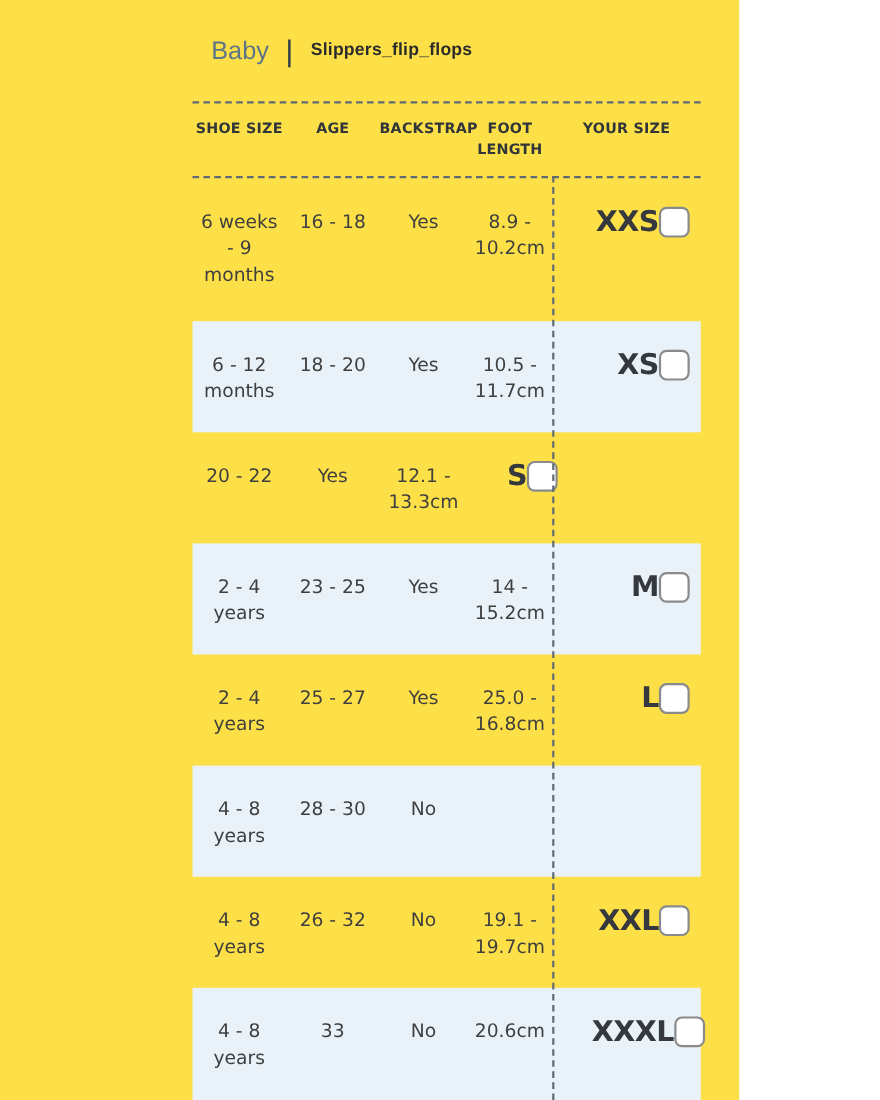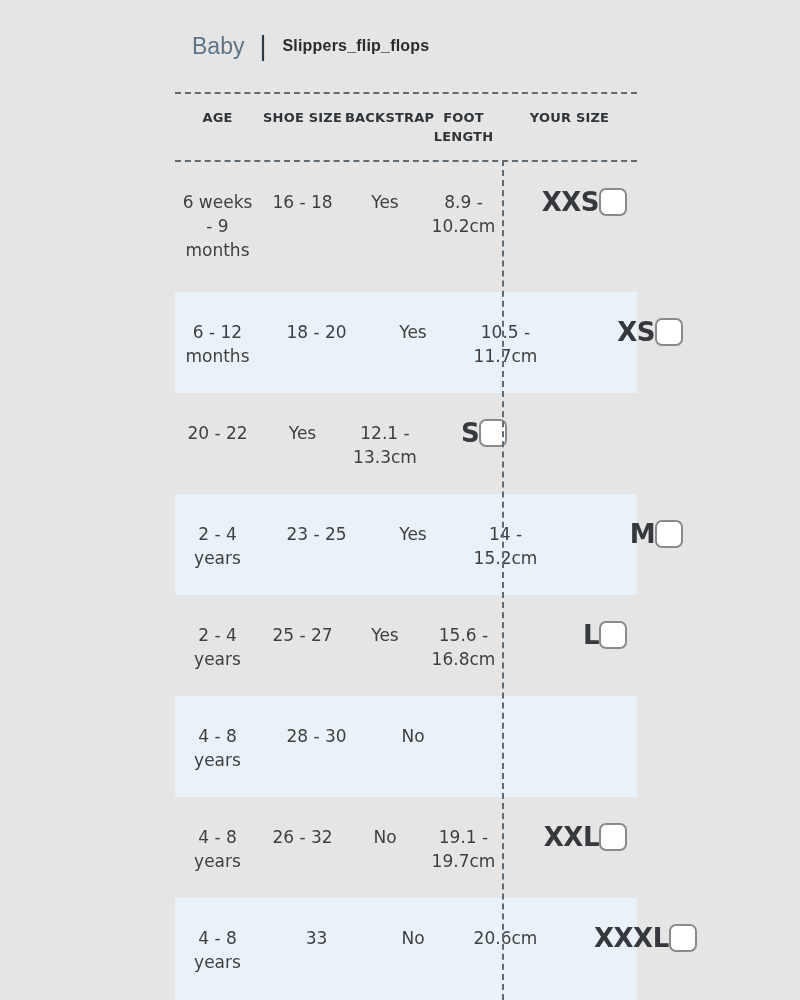--- a/index.html
+++ b/index.html
@@ -1,19 +1,19 @@
 <!DOCTYPE html>
 <html><head>
 <meta charset="utf-8">
 <style>
   * { margin:0; padding:0; box-sizing:border-box; }
   body { background:#ffffff; }
   .page {
-    position:relative; width:800px; height:1000px;
-    background:#e5e5e5; overflow:hidden;
+    position:relative; width:672px; height:1000px;
+    background:#fde047; overflow:hidden;
     font-family:"DejaVu Sans", sans-serif;
   }
   .content { position:absolute; left:175px; top:0; width:462px; }
 
   
   .title-row {
     height:92px; display:flex; align-items:center; padding-left:17px;
     font-family:"Liberation Sans", sans-serif;
   }
   .category { font-size:23px; color:#5e7487; }
@@ -26,21 +26,21 @@
   .grid-cols { display:grid; grid-template-columns:85px 85px 80px 77px 135px; }
   .col-headers { padding:14px 0 12px; min-height:66px; }
   .col-header {
     text-align:center; font-weight:700; font-size:13px; color:#30353a;
     line-height:19px; letter-spacing:0.2px; padding:0 2px;
   }
   .col-header.nowrap { white-space:nowrap; padding:0; }
 
   
   .row { min-height:101px; }
-  .row.alt { background:#e8f2f8;gap:14px; }
+  .row.alt { background:#e8f2f8; }
   .row:first-child { min-height:130px; }
   .row:last-child { min-height:110px; }
   .cell {
     text-align:center; font-size:17px; color:#3f3f3f;
     line-height:24px; padding:28px 5px 0;
   }
   .size-cell {
     display:flex; align-items:flex-start;
     padding:24px 10px 0 36px; text-align:left;
   }
@@ -67,22 +67,22 @@
 
     <div class="title-row">
       <span class="category">Baby</span>
       <span class="pipe">|</span>
       <span class="title">Slippers_flip_flops</span>
     </div>
 
     <div class="hdash"></div>
 
     <div class="grid-cols col-headers">
+      <div class="col-header">SHOE SIZE</div>
       <div class="col-header">AGE</div>
-      <div class="col-header">SHOE SIZE</div>
       <div class="col-header nowrap">BACKSTRAP</div>
       <div class="col-header">FOOT LENGTH</div>
       <div class="col-header">YOUR SIZE</div>
     </div>
 
     <div class="hdash"></div>
 
     <div id="rows">
   <div class="row grid-cols">
     <div class="cell">6 weeks - 9 months</div>
@@ -124,21 +124,21 @@
     <div class="cell size-cell">
       <span class="size-label">M</span>
       <span class="checkbox" role="checkbox" aria-checked="false"></span>
     </div>
   </div>
 
   <div class="row grid-cols">
     <div class="cell">2 - 4 years</div>
     <div class="cell">25 - 27</div>
     <div class="cell">Yes</div>
-    <div class="cell">15.6 - 16.8cm</div>
+    <div class="cell">25.0 - 16.8cm</div>
     <div class="cell size-cell">
       <span class="size-label">L</span>
       <span class="checkbox" role="checkbox" aria-checked="false"></span>
     </div>
   </div>
 
   <div class="row grid-cols alt">
     <div class="cell">4 - 8 years</div>
     <div class="cell">28 - 30</div>
     <div class="cell">No</div>

